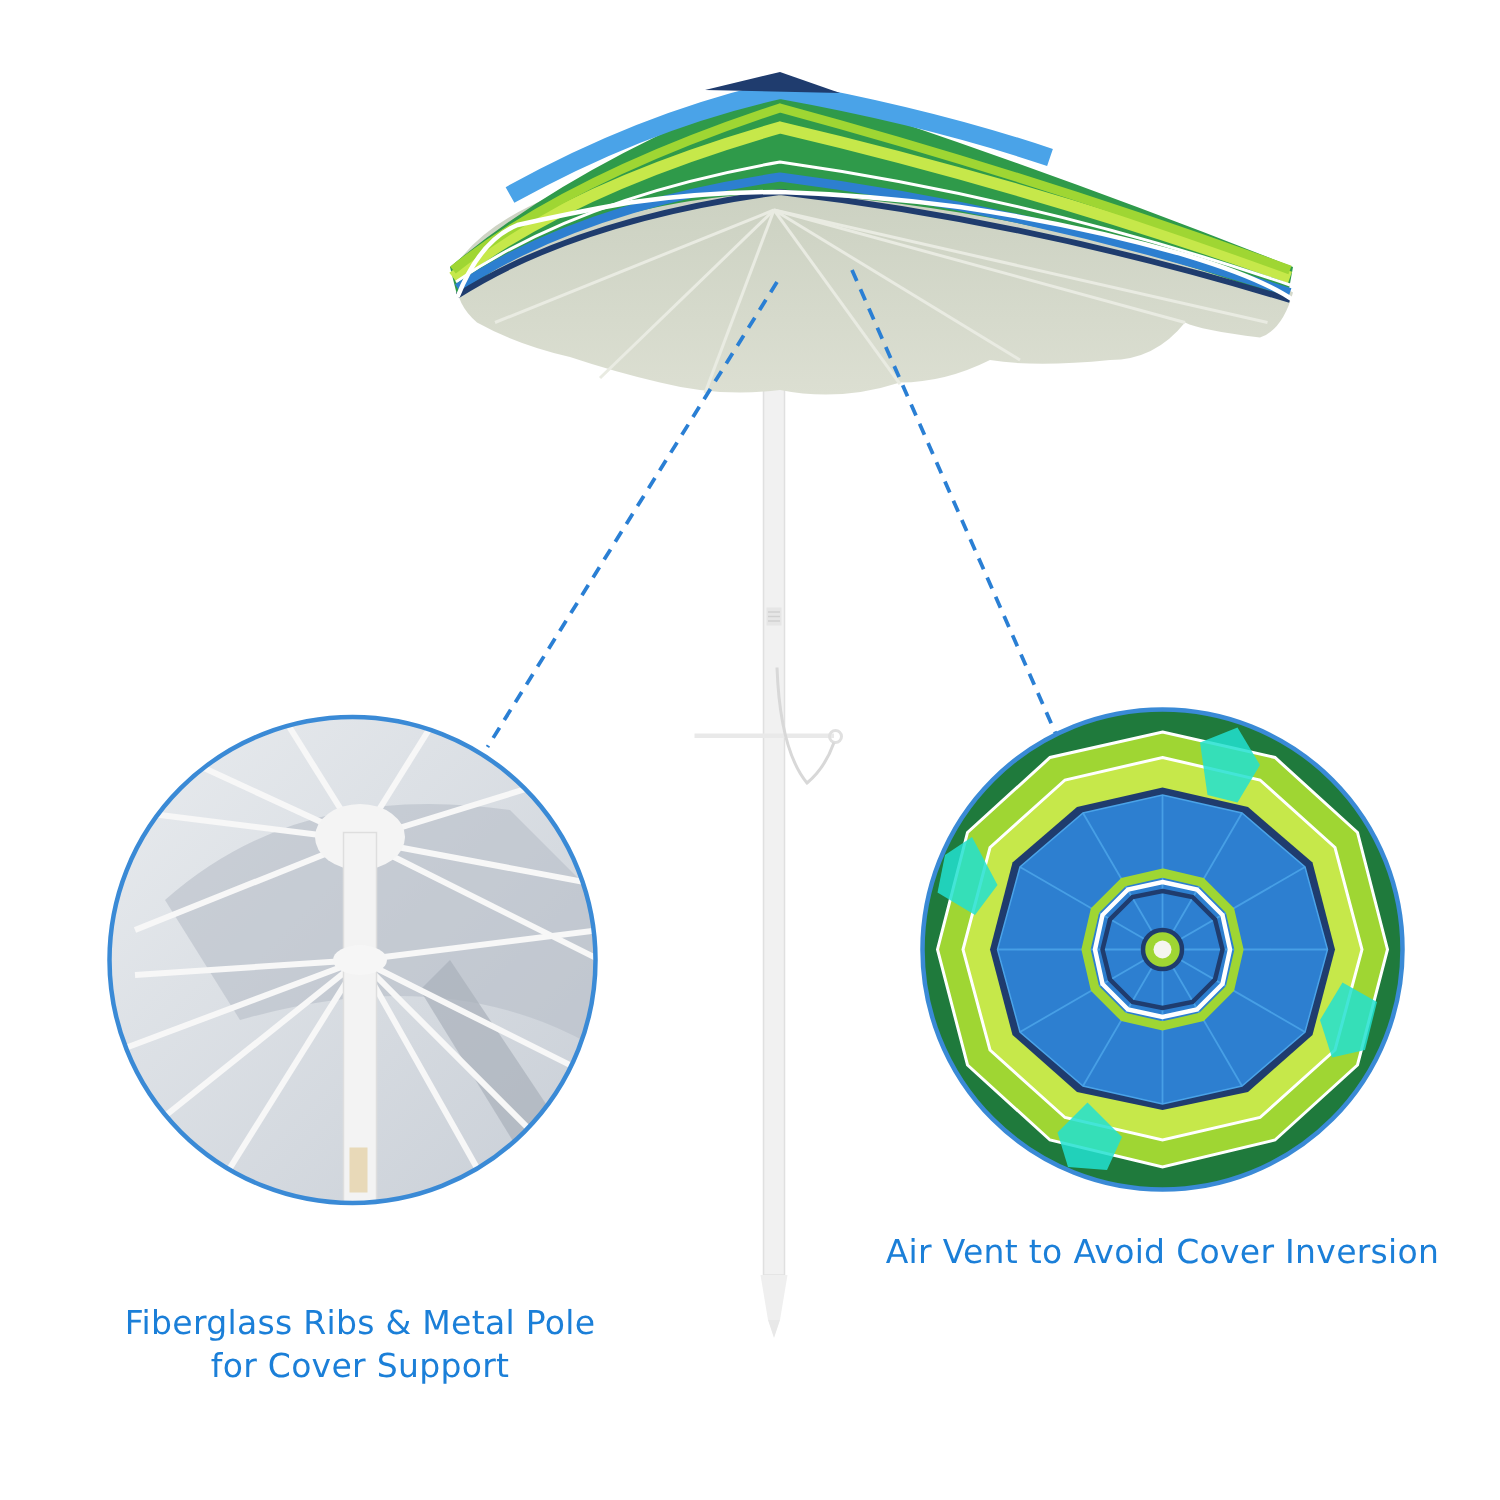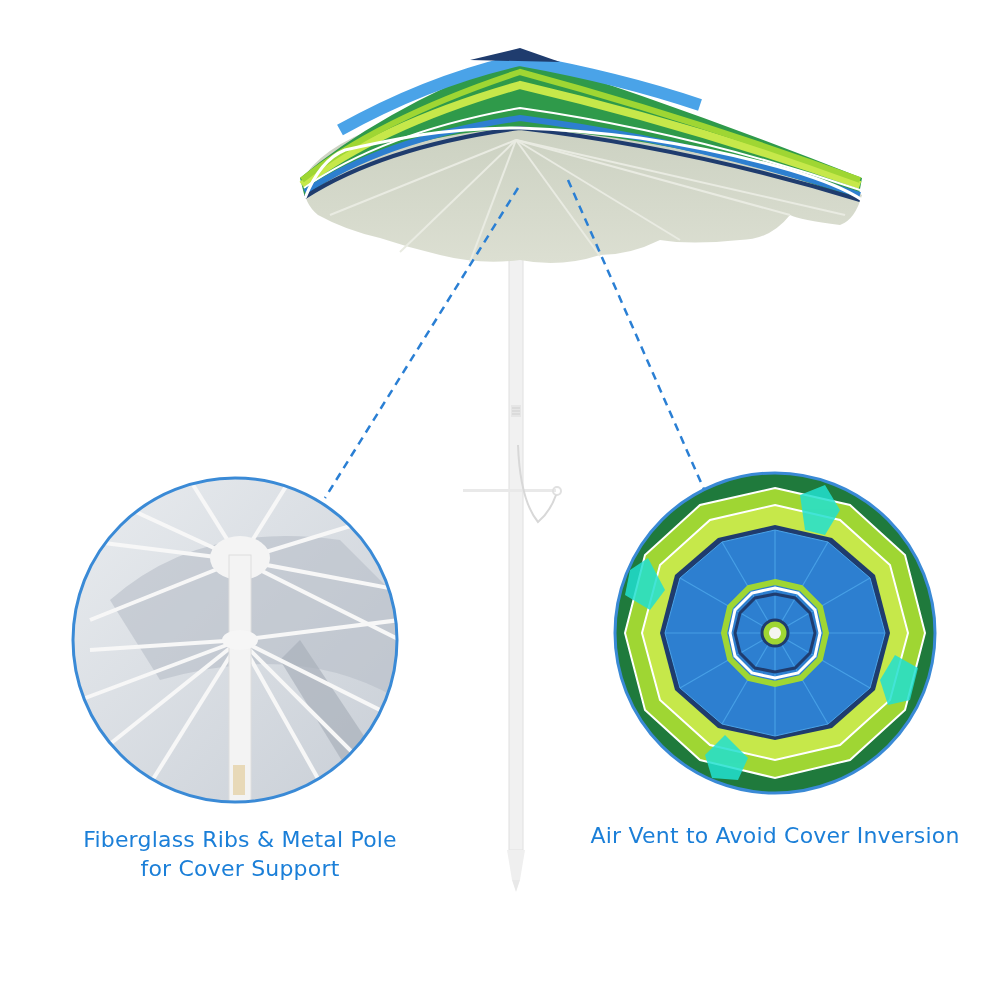--- a/index.html
+++ b/index.html
@@ -1,19 +1,19 @@
 <!DOCTYPE html>
 <html><head>
 <meta charset="utf-8">
 <style>
   html, body { margin: 0; padding: 0; background: #ffffff; }
   body { width: 1000px; height: 1000px; position: relative; overflow: hidden; font-family: "DejaVu Sans", sans-serif; }
   .stage { position: absolute; left: 0; top: 0; width: 1000px; height: 1000px; }
   .caption { position: absolute; color: #1b7fd8; font-family: "DejaVu Sans", sans-serif; text-align: center; line-height: 29px; letter-spacing: 0.2px; }
-  .caption-left { left: 40px; top: 825px; width: 400px; font-size: 22px; }
+  .caption-left { left: 40px; top: 868px; width: 400px; font-size: 22px; }
   .caption-right { left: 560px; top: 821px; width: 430px; font-size: 22px; }
   .caption span { display: block; }
 </style>
 </head>
 <body>
 
 <div class="stage">
 <svg width="1000" height="1000" viewBox="0 0 1000 1000" xmlns="http://www.w3.org/2000/svg">
   <defs>
     <clipPath id="leftClip">

